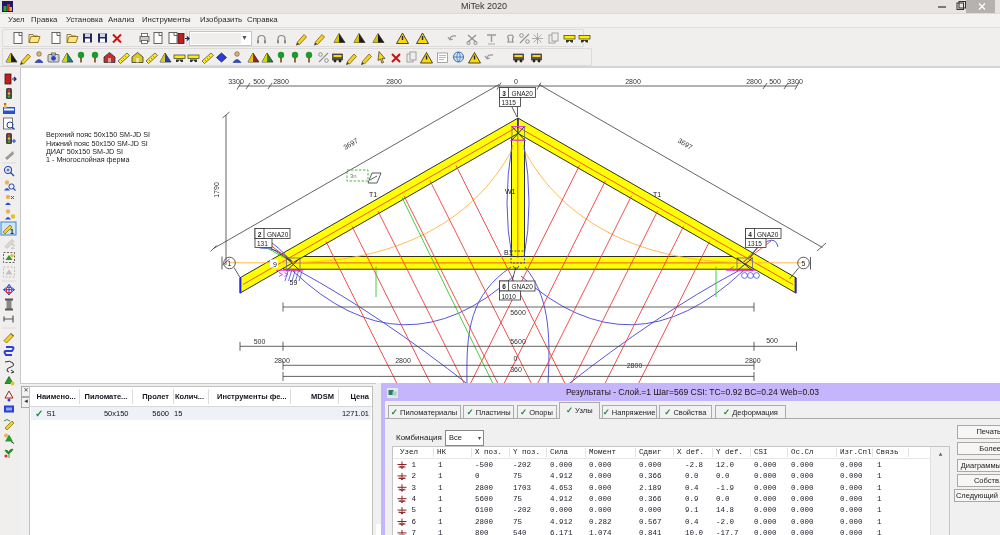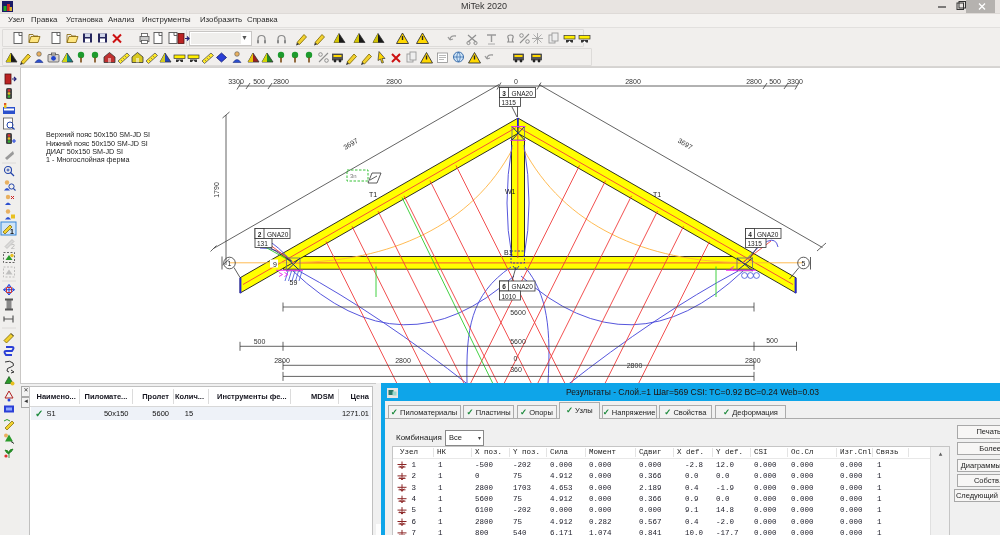--- a/index.html
+++ b/index.html
@@ -23,21 +23,21 @@
 
 #canvas{left:20px;top:67px;width:980px;height:468px;background:#fff;border-left:1px solid #c9c7c5;border-top:1px solid #d5d3d1;box-sizing:border-box;}
 
 #lpanel{left:20px;top:383px;width:356px;height:152px;background:#f0f0f0;border-top:1px solid #c9c9c9;}
 #ltable{position:absolute;left:9px;top:2px;width:342px;height:150px;background:#fff;border:1px solid #c0c0c0;border-bottom:none;}
 .lbtn{position:absolute;left:1px;width:8px;height:9px;background:#f2f2f2;border:1px solid #a8a8a8;font-size:6px;line-height:7px;text-align:center;color:#333;}
 .lh{position:absolute;top:0;height:18px;line-height:19px;font-size:7.5px;font-weight:bold;color:#14141e;}
 .lv{position:absolute;top:20px;height:13px;line-height:13px;font-size:7.5px;color:#111;}
 .lsep{position:absolute;top:2px;width:1px;height:15px;background:#dcdcdc;}
 
-#rdlg{left:381px;top:383px;width:619px;height:152px;background:#0ea5e9;}
+#rdlg{left:381px;top:383px;width:619px;height:152px;background:#c4b5fd;}
 #rbody{position:absolute;left:4px;top:18px;width:615px;height:134px;background:#f0f0f0;}
 #rtitle{position:absolute;left:4px;top:2px;width:615px;height:16px;font-size:8.5px;color:#20100a;text-align:center;line-height:15px;}
 .tab{position:absolute;top:21.5px;height:12px;background:#f2f2f2;border:1px solid #ababab;border-bottom:none;font-size:7.5px;color:#222;line-height:12px;text-align:center;z-index:2;white-space:nowrap;overflow:hidden;}
 .tab .ck{color:#1c8a3c;font-weight:bold;font-size:8.5px;}
 #tabact{top:18.5px;height:16px;line-height:15px;background:#f0f0f0;z-index:4;}
 #tabline{position:absolute;left:4px;top:34.5px;width:615px;height:1px;background:#ababab;z-index:1;}
 #rtable{position:absolute;left:11px;top:63px;width:556px;height:89px;background:#fff;border:1px solid #c5c5c5;border-bottom:none;overflow:hidden;font-family:Liberation Mono, monospace;}
 .rh{position:absolute;top:1px;height:9px;font-size:7.5px;color:#222;}
 .rsep{position:absolute;top:1px;width:1px;height:9px;background:#e4e4e4;}
 .rrow{position:absolute;left:0;width:556px;height:11.4px;font-size:7.5px;color:#1c1c28;}
@@ -660,21 +660,21 @@
   <div class="lh" style="left:103px;width:36px;text-align:right">Пролет</div>
   <div class="lh" style="left:144px;width:30px;text-align:right">Колич...</div>
   <div class="lh" style="left:187px">Инструменты фе...</div>
   <div class="lh" style="left:270px;width:34px;text-align:right">MDSM</div>
   <div class="lh" style="left:300px;width:39px;text-align:right">Цена</div>
   <div style="position:absolute;left:1px;top:19.5px;width:340px;height:13px;background:#eef2f8"></div>
   <div class="lv" style="left:5px;top:19.5px;color:#1c8a3c;font-weight:bold;font-size:10px">✓</div>
   <div class="lv" style="left:16.5px;top:19.5px">S1</div>
   <div class="lv" style="left:60px;top:19.5px;width:38.5px;text-align:right">50x150</div>
   <div class="lv" style="left:103px;top:19.5px;width:36px;text-align:right">5600</div>
-  <div class="lv" style="left:144px;top:19.5px;width:30px;text-align:center">15</div>
+  <div class="lv" style="left:144px;top:19.5px;width:30px;text-align:left">15</div>
   <div class="lv" style="left:270px;top:19.5px;width:34px;text-align:right"></div>
   <div class="lv" style="left:300px;top:19.5px;width:39px;text-align:right">1271.01</div>
  </div>
 </div>
 
 <div class="abs" id="rdlg">
  <div id="rtitle">Результаты - Слой.=1 Шаг=569 CSI: TC=0.92 BC=0.24 Web=0.03</div>
  <svg class="abs" style="left:6px;top:5px" width="11" height="10">
       <rect width="11" height="10" fill="#e9e5e2"></rect>
       <rect x="1.5" y="2" width="5" height="5" fill="#2a7a6a"></rect>

